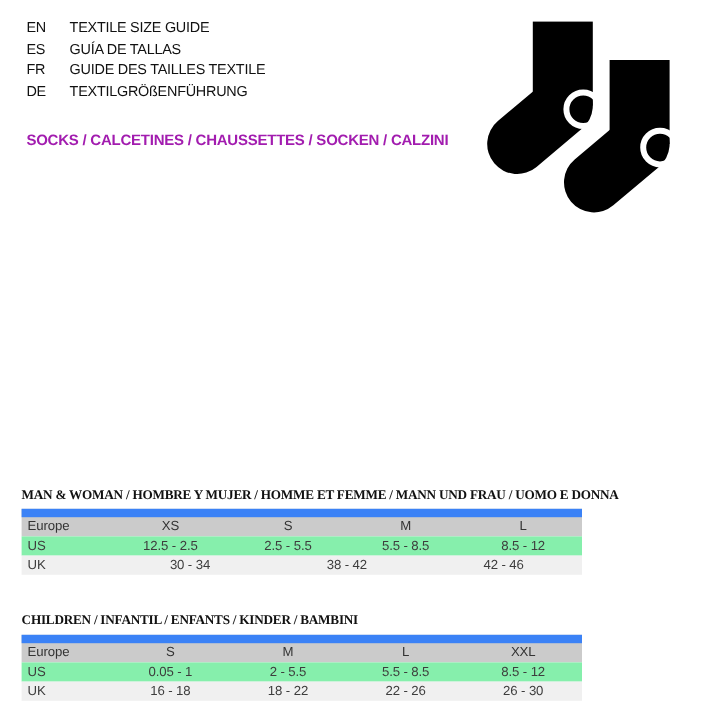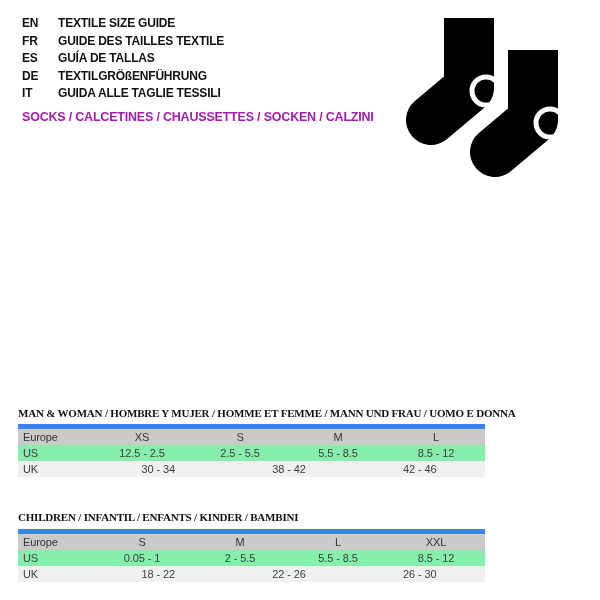--- a/index.html
+++ b/index.html
@@ -6,21 +6,21 @@
   body{
     width:600px;height:600px;background:#ffffff;position:relative;
     overflow:hidden;
     font-family:"Liberation Sans", sans-serif;
     -webkit-font-smoothing:antialiased;
   }
   .abs{position:absolute;}
 
   
   .lang-block{left:22px;top:15px;}
-  .lang-row{display:flex;line-height:17.5px;font-size:12px;font-weight:700;color:#111;letter-spacing:-0.2px;}
+  .lang-row{display:flex;line-height:17.5px;font-size:12px;font-weight:400;color:#111;letter-spacing:-0.2px;}
   .lang-code{width:36px;flex:0 0 36px;}
   .lang-label{white-space:nowrap;}
 
   
   .category-title{
     left:22px;top:110px;font-size:12.5px;font-weight:700;color:#a21caf;
     letter-spacing:-0.2px;white-space:nowrap;
   }
 
   
@@ -30,49 +30,45 @@
   .table-title{
     left:18px;font-size:11px;font-weight:700;color:#111;
     letter-spacing:-0.2px;white-space:nowrap;font-family:Liberation Serif, serif;
   }
   .t1-title{top:407px;}
   .t2-title{top:511px;}
   .size-table{left:18px;width:467px;font-size:11px;color:#3d3d3d;letter-spacing:-0.1px;}
   .t1{top:424px;}
   .t2{top:529px;}
   .tr{display:flex;height:16px;line-height:16px;}
-  .tr-head{background:var(--table-header-bg,#cbcbcb);border-top:5px solid #3b82f6;color:#333;}
+  .tr-head{background:var(--table-header-bg,#cbcbcb);border-top:7px solid #3b82f6;color:#333;}
   .tr-us{background:#86efac;}
   .tr-uk{background:var(--table-alt-bg,#f0f0f0);}
   .td{flex:1 1 0;text-align:center;overflow:hidden;white-space:nowrap;}
   .td-label{flex:0 0 70px;text-align:left;padding-left:5px;}
 </style>
 </head>
 <body style="--table-header-bg: #cbcbcb; --table-alt-bg: #f0f0f0;">
 
 <div class="abs lang-block">
   <div class="lang-row">
     <span class="lang-code">EN</span>
     <span class="lang-label">TEXTILE SIZE GUIDE</span>
   </div>
   <div class="lang-row">
+    <span class="lang-code">ES</span>
+    <span class="lang-label">GUÍA DE TALLAS</span>
+  </div>
+  <div class="lang-row">
     <span class="lang-code">FR</span>
     <span class="lang-label">GUIDE DES TAILLES TEXTILE</span>
   </div>
   <div class="lang-row">
-    <span class="lang-code">ES</span>
-    <span class="lang-label">GUÍA DE TALLAS</span>
-  </div>
-  <div class="lang-row">
     <span class="lang-code">DE</span>
     <span class="lang-label">TEXTILGRÖßENFÜHRUNG</span>
-  </div>
-  <div class="lang-row">
-    <span class="lang-code">IT</span>
-    <span class="lang-label">GUIDA ALLE TAGLIE TESSILI</span>
   </div>
 </div>
 
 <div class="abs category-title">SOCKS / CALCETINES / CHAUSSETTES / SOCKEN / CALZINI</div>
 
 <div class="abs socks-svg">
   <svg width="170" height="175" viewBox="0 0 170 175" xmlns="http://www.w3.org/2000/svg">
 
     <g>
       <rect x="44" y="8" width="50" height="70" fill="#000"></rect>
@@ -123,17 +119,18 @@
   </div>
   <div class="tr tr-us">
     <div class="td td-label">US</div>
     <div class="td">0.05 - 1</div>
     <div class="td">2 - 5.5</div>
     <div class="td">5.5 - 8.5</div>
     <div class="td">8.5 - 12</div>
   </div>
   <div class="tr tr-uk">
     <div class="td td-label">UK</div>
+    <div class="td">16 - 18</div>
     <div class="td">18 - 22</div>
     <div class="td">22 - 26</div>
     <div class="td">26 - 30</div>
   </div>
 </div>
 
 </body></html>

